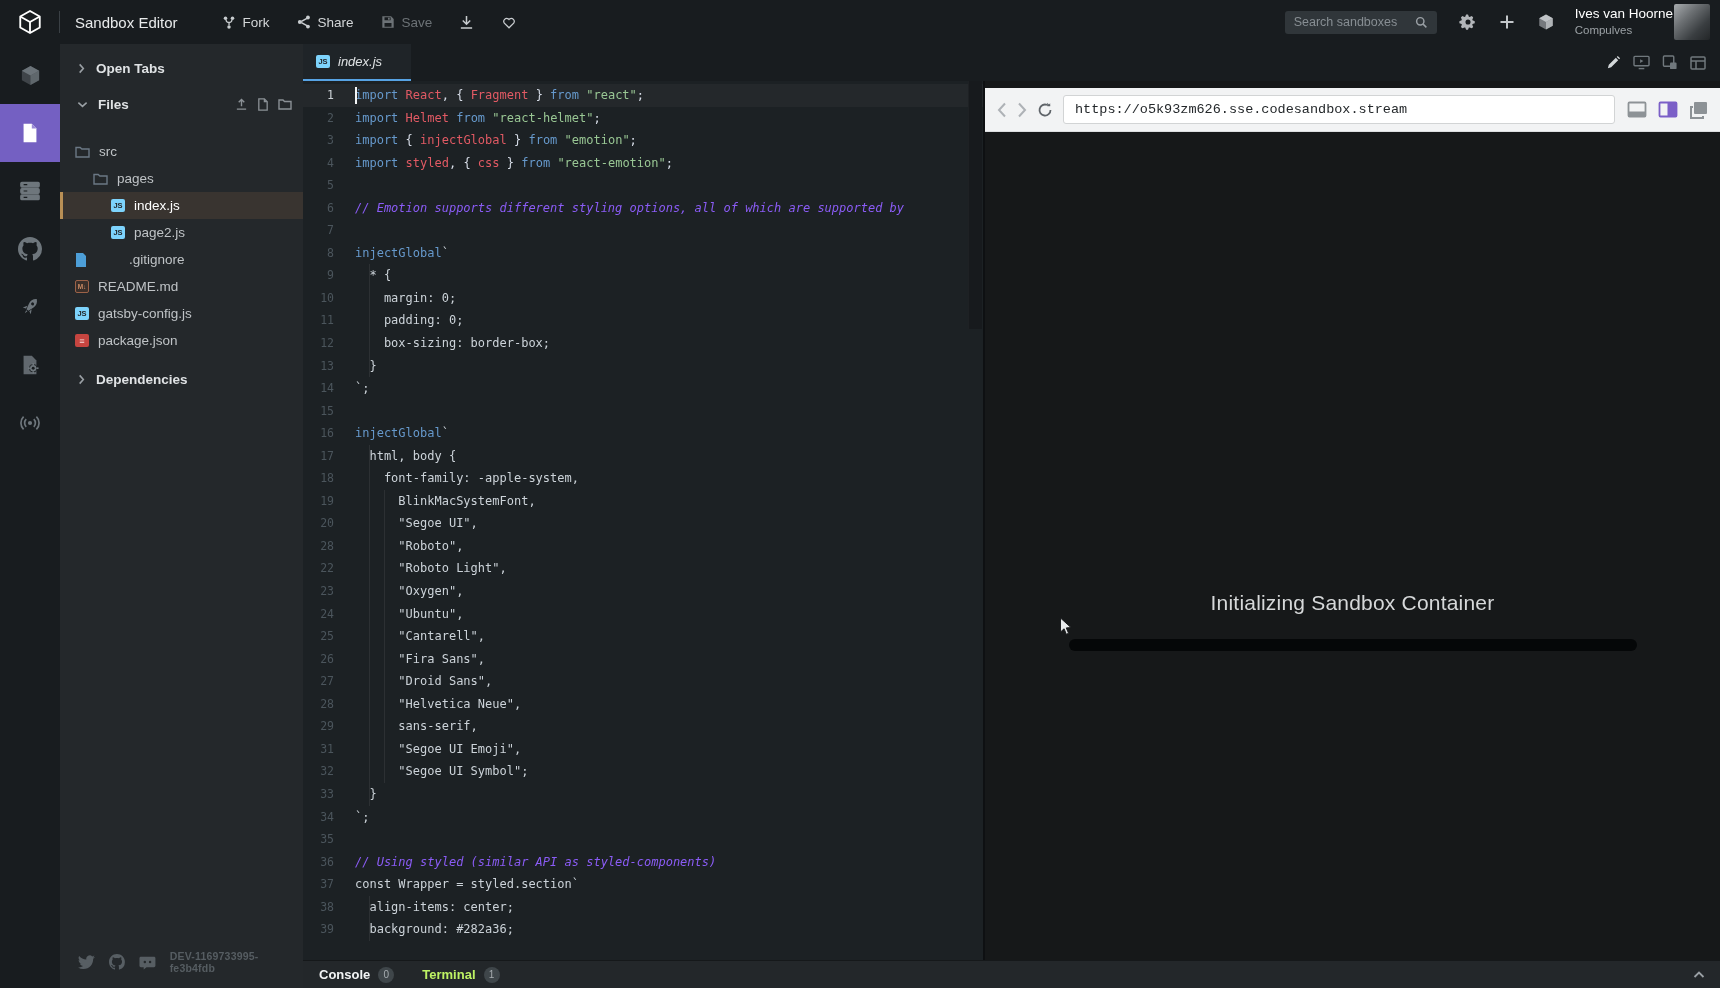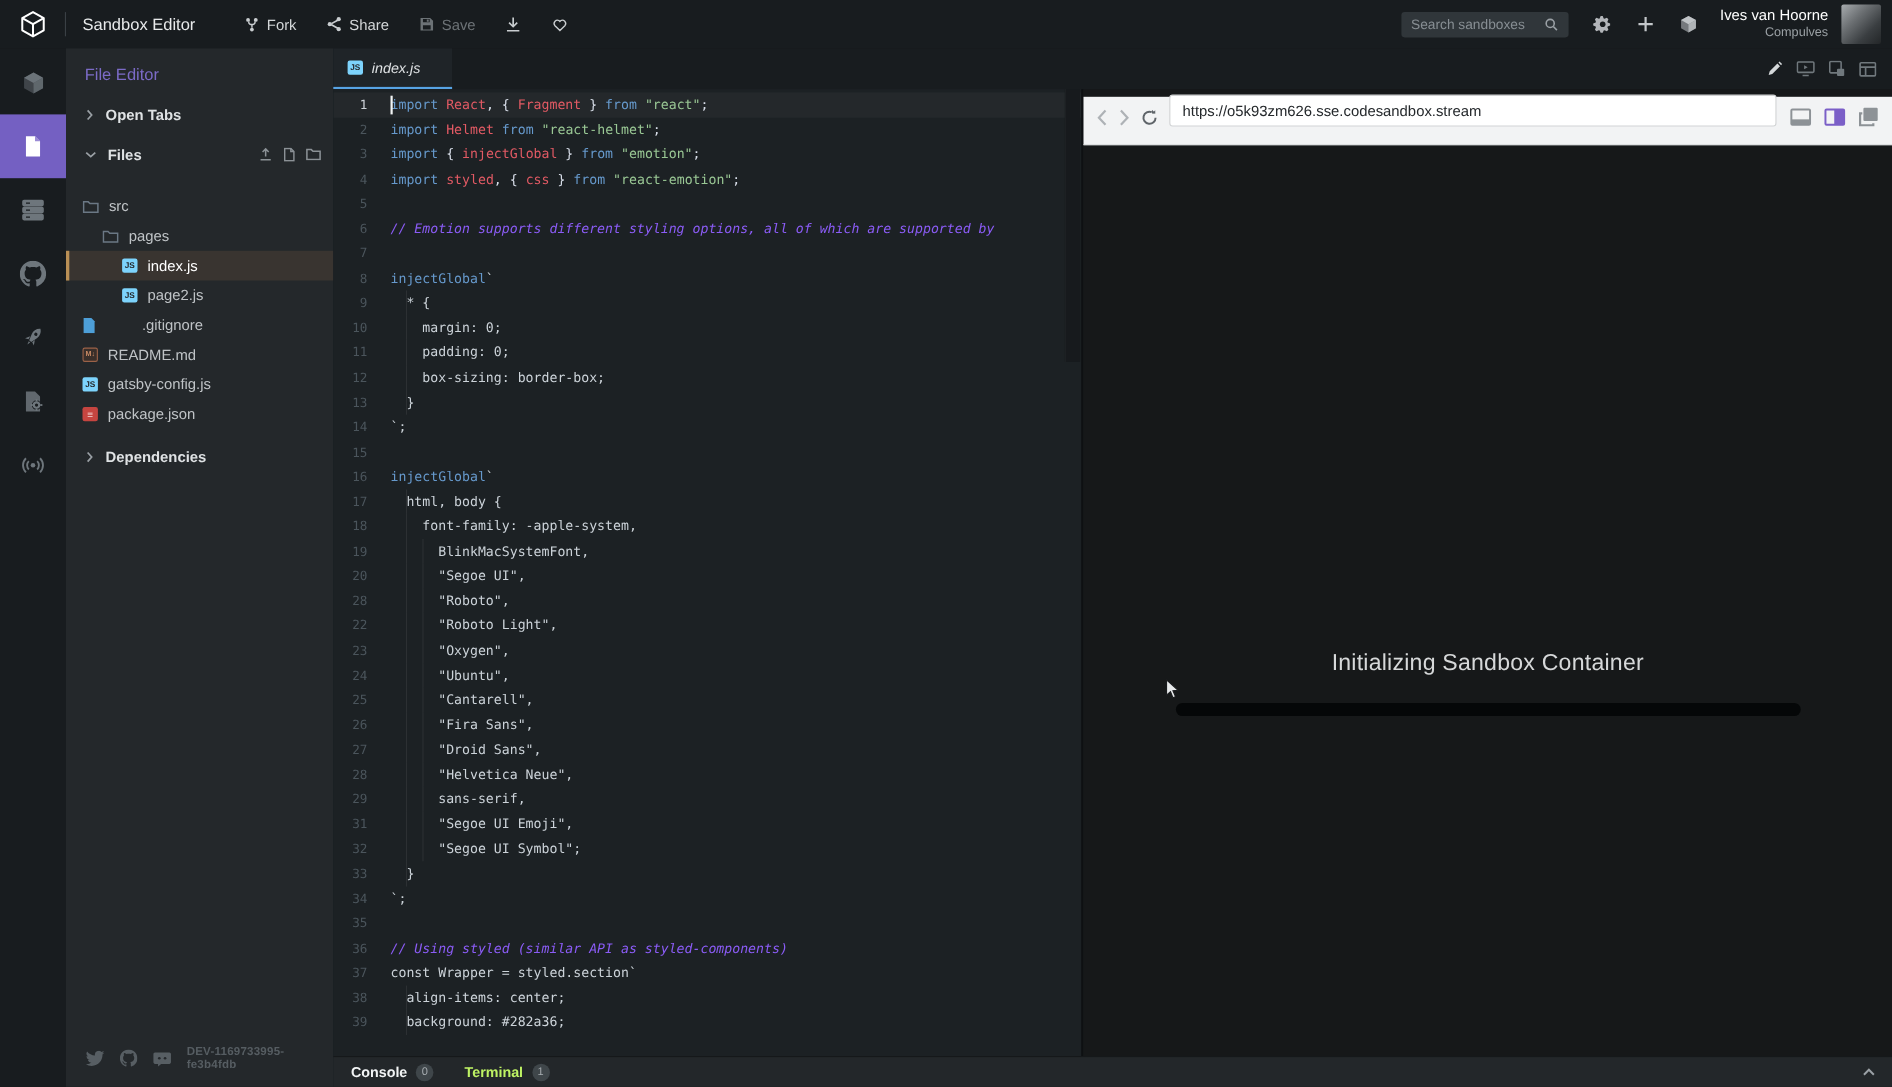--- a/index.html
+++ b/index.html
@@ -16,21 +16,21 @@
   .hdr-btn { display:flex; align-items:center; gap:7px; font-size:13.5px;
     color:#d3d6d8; cursor:default; }
   .hdr-btn svg, .hdr-btn .glyph { color:#c9cdd0; }
   .hdr-btn.disabled, .hdr-btn.disabled svg { color:#6c7276; }
   .icon-only { display:flex; align-items:center; }
   .spacer { flex:1; }
   .search-box { width:152px; height:23px; background:#30363a; border-radius:3px;
     display:flex; align-items:center; padding:0 9px; margin-right:22px; }
   .search-box .ph { flex:1; font-size:12.5px; color:#878e93; }
   .hdr-right-icons { display:flex; align-items:center; gap:22px; margin-right:20px; }
-  .user-block { text-align:right; margin-right:12px; line-height:1.25; }
+  .user-block { text-align:left; margin-right:1px; line-height:1.25; }
   .user-name { font-size:13.5px; color:#ffffff; }
   .user-team { font-size:11.5px; color:#9ba1a5; }
   .avatar { width:36px; height:36px; border-radius:2px;
     background:linear-gradient(135deg,#a8acaf 0%,#6d7174 35%,#3a3e41 70%,#232628 100%); }
 
   
   #rail { position:absolute; left:0; top:44px; width:60px; height:944px; background:#181c1f; }
   .rail-item { width:60px; height:58px; display:flex; align-items:center;
     justify-content:center; color:#6e767c; }
   .rail-item.active { background:#7460c2; color:#ffffff; }
@@ -93,22 +93,22 @@
   .scrollbar { position:absolute; right:1px; top:0; width:14px; height:248px;
     background:#171a1d; border-left:1px solid rgba(255,255,255,0.03); }
 
   #split-divider { position:absolute; left:983px; top:81px; width:2px; height:879px;
     background:#0e1012; }
 
   
   #preview { position:absolute; left:985px; top:81px; width:735px; height:879px;
     background:#161819; }
   .nav { position:absolute; left:0; right:0; top:7px; height:44px; background:#f2f3f4;
-    border-bottom:1px solid #dcdedf; display:flex; align-items:flex-end;
-    padding:16px 12px; gap:10px; }
+    border-bottom:1px solid #dcdedf; display:flex; align-items:center;
+    padding:3px 12px; gap:10px;font-family:Liberation Mono, monospace; }
   .nav-arrow { display:flex; color:#aeb2b6; }
   .nav-refresh { display:flex; color:#5f6469; }
   .url-bar { flex:1; height:29px; background:#ffffff; border:1px solid #d2d4d5;
     border-radius:3px; display:flex; align-items:center; padding:0 11px;
     font-size:13.5px; color:#24282b; }
   .nav-toggles { display:flex; align-items:center; gap:11px; margin-left:2px; }
   .pv-status { position:absolute; top:510px; left:0; width:100%; text-align:center;
     font-size:21px; color:#d6d8d9; letter-spacing:.2px; }
   .pv-progress { position:absolute; top:558px; left:84px; width:568px; height:12px;
     background:#050708; border-radius:6px; }
@@ -258,21 +258,20 @@
   <div class="rail-item">
     <svg width="24" height="24" viewBox="0 0 24 24" fill="none" stroke="currentColor" stroke-width="1.7">
       <circle cx="12" cy="12" r="2.1" fill="currentColor" stroke="none"></circle>
       <path d="M8.2 15.8a5.4 5.4 0 0 1 0-7.6M15.8 8.2a5.4 5.4 0 0 1 0 7.6"></path>
       <path d="M5.6 18.4a9 9 0 0 1 0-12.8M18.4 5.6a9 9 0 0 1 0 12.8"></path>
     </svg>
   </div>
 </div>
 
 <div id="explorer">
-  <div class="exp-title">File Editor</div>
 
   <div class="exp-row open-tabs">
     <span class="chev">
       <svg width="9" height="11" viewBox="0 0 8 12" fill="none" stroke="currentColor" stroke-width="1.7">
           <path d="m2 1.5 4 4.5-4 4.5"></path>
         </svg>
     </span>
     <span>Open Tabs</span>
   </div>
 

